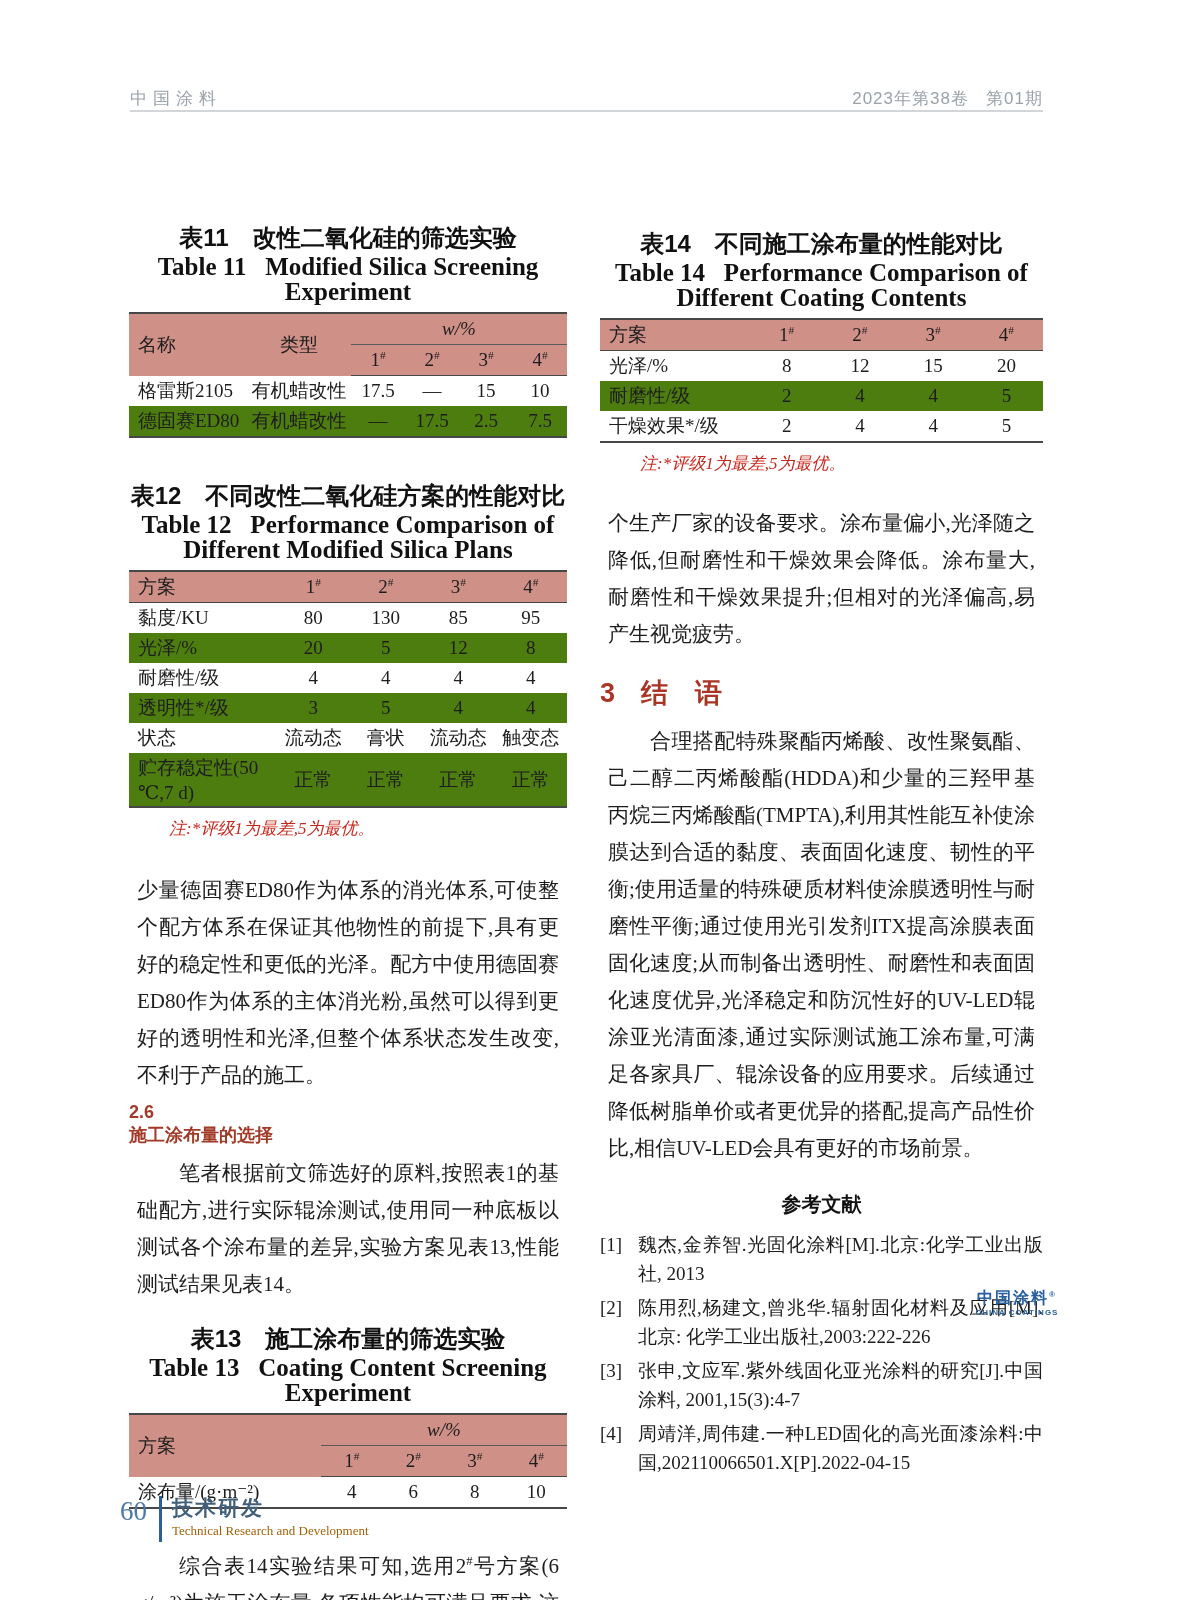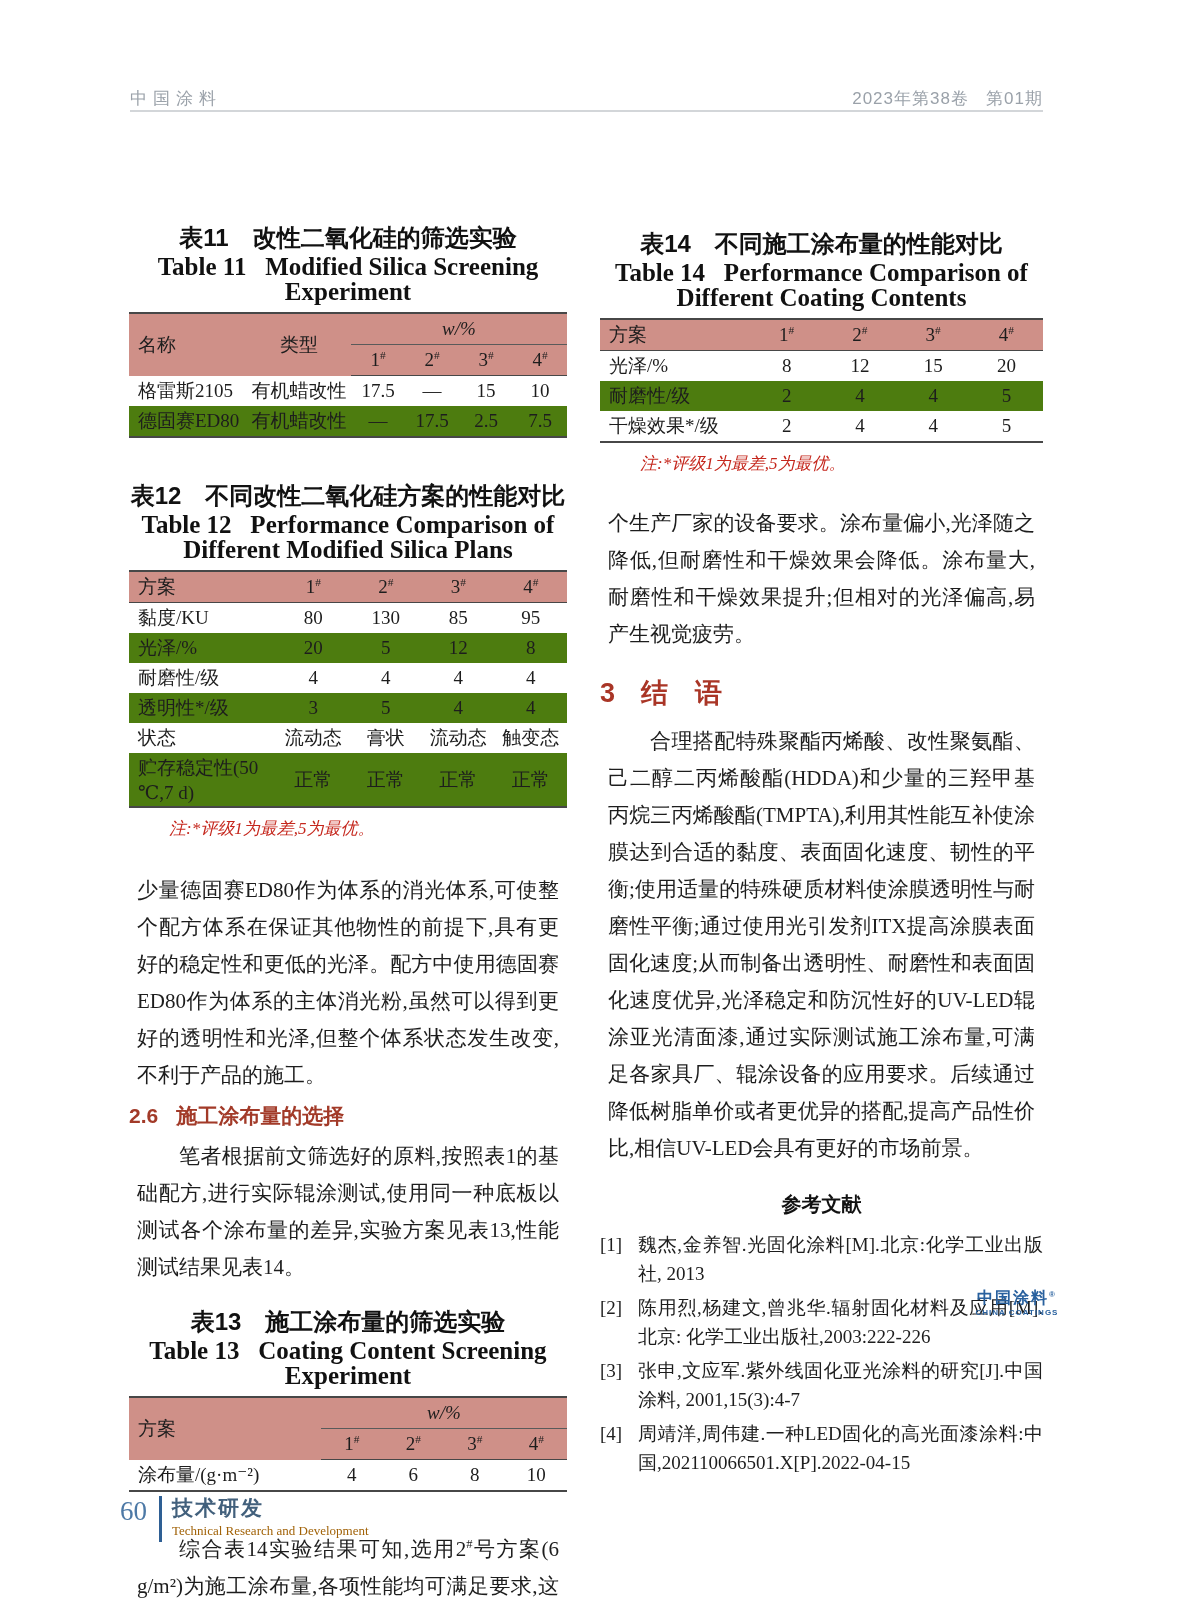--- a/index.html
+++ b/index.html
@@ -39,21 +39,21 @@
             font-family:"Liberation Serif","DejaVu Serif",serif;}
 
   
   .para{font-size:21px;line-height:37px;text-align:justify;margin:8px;}
   .indent{text-indent:2em;}
   .para sup{font-size:60%;}
 
   .sec-head{display:flex;align-items:baseline;font-family:"Liberation Sans","DejaVu Sans",sans-serif;
             font-weight:bold;color:#a23a28;}
   .sec-head .sec-num{margin-right:18px;}
-  .h26{font-size:21px;margin:8px 0 6px 0;}
+  .h26{font-size:18px;margin:8px 0 6px 0;flex-direction:column;}
   .h3x{font-size:27px;margin:22px 0 12px 0;color:#a93526;}
   .h3x .sec-num{margin-right:26px;}
 
   
   .refs-heading{text-align:center;font-family:"Liberation Sans","DejaVu Sans",sans-serif;
                 font-weight:bold;font-size:20px;margin:24px 0 12px 0;color:#111;}
   .ref{display:flex;font-size:19px;line-height:29px;margin-top:5px;text-align:justify;}
   .ref-label{flex:none;width:38px;}
   .ref-text{flex:1;}
 

